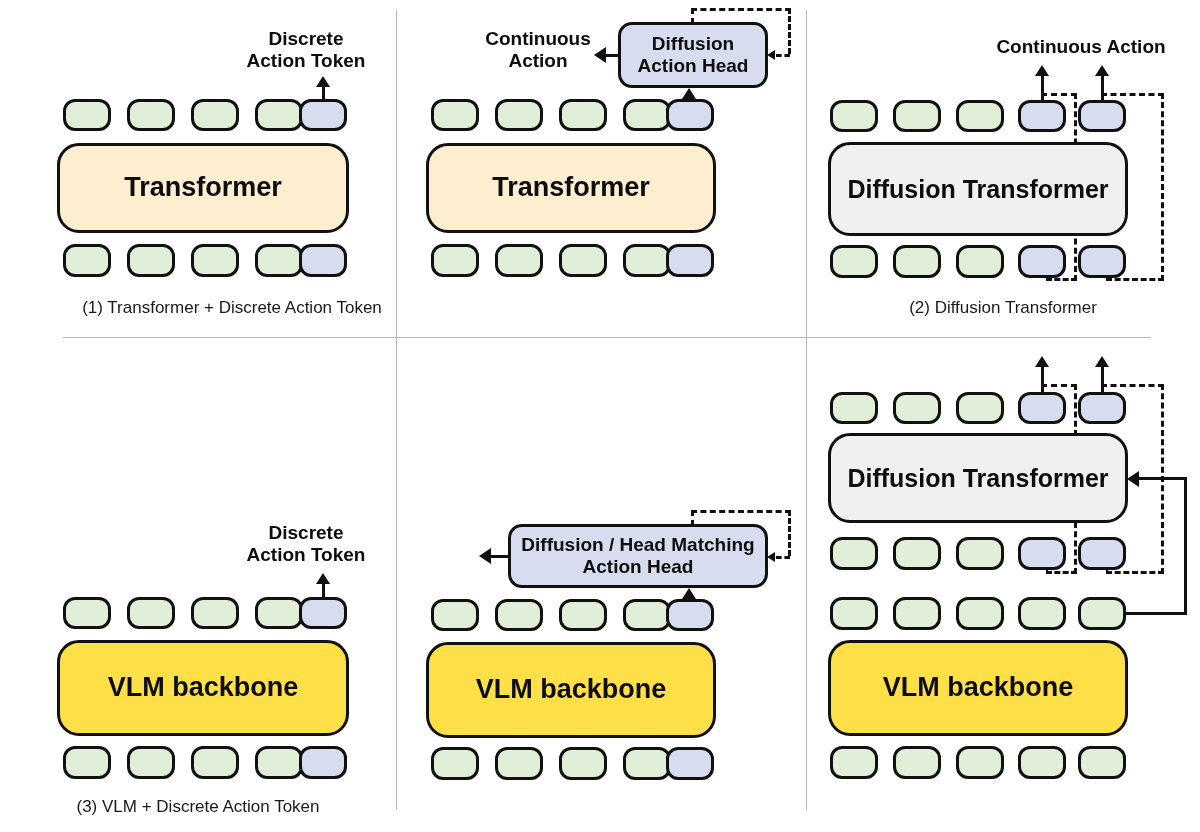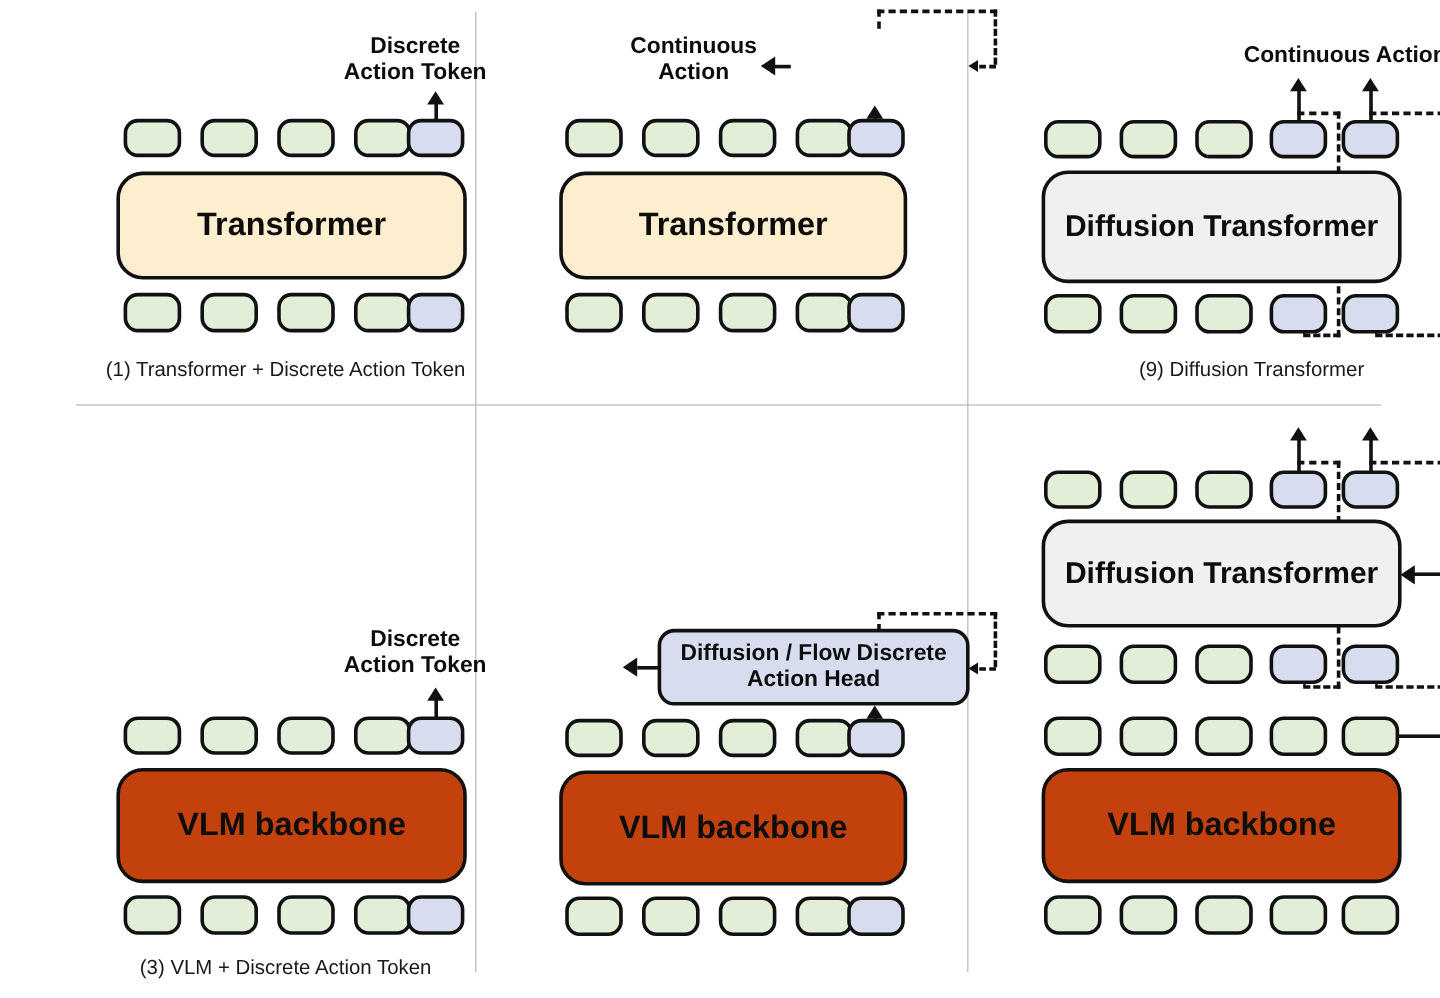--- a/index.html
+++ b/index.html
@@ -5,21 +5,21 @@
   html,body{margin:0;padding:0;background:#ffffff;}
   body{
     width:1200px;height:832px;position:relative;overflow:hidden;
     font-family:"Liberation Sans","DejaVu Sans",sans-serif;
     color:#0d0d0d;
   }
   .grid{position:absolute;inset:0;}
   .vline{position:absolute;width:1px;background:#b7b7b7;}
   .hline{position:absolute;height:1px;background:#b7b7b7;}
 
-  .panel{position:absolute;margin-left:40px;}
+  .panel{position:absolute;}
 
   
   .tok{
     position:absolute;
     border:3px solid #111;
     border-radius:12px;
     box-sizing:border-box;
   }
   .tok.green{background:#e1eed8;}
   .tok.blue{background:#d7dcef;}
@@ -29,21 +29,21 @@
     position:absolute;
     border:3.5px solid #111;
     border-radius:22px;
     box-sizing:border-box;
     display:flex;align-items:center;justify-content:center;
     text-align:center;
     font-weight:bold;
     line-height:1.15;
   }
   .block.yellow{background:#fdeed0;}
-  .block.peach{background:#c2410c;}
+  .block.peach{background:#fde047;}
   .block.grey{background:#f0f0f0;}
   .block.blue{background:#d7dcef;border-width:3px;border-radius:14px;}
 
   .block .txt{padding:0 10px;}
 
   
   .lab{
     position:absolute;font-weight:bold;text-align:center;line-height:1.18;
     white-space:pre-line;
   }
@@ -91,28 +91,32 @@
     <div class="block yellow" style="left:57px;top:143px;width:292px;height:90px;font-size:27px;">
       <span class="txt">Transformer</span>
     </div>
 
     <div class="tok green" style="left:63px;top:244px;width:48px;height:33px;"></div>
     <div class="tok green" style="left:127px;top:244px;width:48px;height:33px;"></div>
     <div class="tok green" style="left:191px;top:244px;width:48px;height:33px;"></div>
     <div class="tok green" style="left:255px;top:244px;width:48px;height:33px;"></div>
     <div class="tok blue" style="left:299px;top:244px;width:48px;height:33px;"></div>
 
-    <div class="caption" style="left:0;top:298px;width:396px;">(1) Transformer + Discrete Action Token</div>
+    <div class="caption" style="left:0;top:298px;width:396px;padding-left:34px;">(1) Transformer + Discrete Action Token</div>
   </div>
 
   <div class="panel" style="left:396px;top:0;width:410px;height:337px;">
 
     <div class="lab" style="left:64px;top:28px;width:156px;font-size:19px;">Continuous
 Action</div>
 
+    <div class="block blue" style="left:222px;top:22px;width:150px;height:66px;font-size:19px;">
+      <span class="txt">Diffusion
+Action Head</span>
+    </div>
 
     <div class="sline" style="left:209px;top:54px;width:14px;height:3px;"></div>
     <div class="arrow left" style="left:198px;top:47px;"></div>
 
     <div class="dline v" style="left:295px;top:8px;height:16px;"></div>
     <div class="dline h" style="left:295px;top:8px;width:100px;"></div>
     <div class="dline v" style="left:392px;top:8px;height:46px;"></div>
     <div class="dline h" style="left:380px;top:54px;width:14px;"></div>
     <div class="arrow left sm" style="left:371px;top:50px;"></div>
 
@@ -168,21 +172,21 @@
       <span class="txt">Diffusion
 Transformer</span>
     </div>
 
     <div class="tok green" style="left:24px;top:245px;width:48px;height:33px;"></div>
     <div class="tok green" style="left:87px;top:245px;width:48px;height:33px;"></div>
     <div class="tok green" style="left:150px;top:245px;width:48px;height:33px;"></div>
     <div class="tok blue" style="left:212px;top:245px;width:48px;height:33px;"></div>
     <div class="tok blue" style="left:272px;top:245px;width:48px;height:33px;"></div>
 
-    <div class="caption" style="left:0;top:298px;width:394px;">(9) Diffusion Transformer</div>
+    <div class="caption" style="left:0;top:298px;width:394px;">(2) Diffusion Transformer</div>
   </div>
 
   <div class="panel" style="left:0;top:337px;width:396px;height:495px;">
 
     <div class="lab" style="left:236px;top:185px;width:140px;font-size:19px;">Discrete
 Action Token</div>
 
     <div class="sline" style="left:322px;top:244px;width:3px;height:20px;"></div>
     <div class="arrow up" style="left:316px;top:236px;"></div>
 
@@ -201,21 +205,21 @@
     <div class="tok green" style="left:191px;top:409px;width:48px;height:33px;"></div>
     <div class="tok green" style="left:255px;top:409px;width:48px;height:33px;"></div>
     <div class="tok blue" style="left:299px;top:409px;width:48px;height:33px;"></div>
 
     <div class="caption" style="left:0;top:460px;width:396px;">(3) VLM + Discrete Action Token</div>
   </div>
 
   <div class="panel" style="left:396px;top:337px;width:410px;height:495px;">
 
     <div class="block blue" style="left:112px;top:187px;width:260px;height:64px;font-size:19px;">
-      <span class="txt">Diffusion / Flow Discrete
+      <span class="txt">Diffusion / Head Matching
 Action Head</span>
     </div>
 
     <div class="sline" style="left:95px;top:218px;width:19px;height:3px;"></div>
     <div class="arrow left" style="left:83px;top:211px;"></div>
 
     <div class="dline v" style="left:295px;top:173px;height:16px;"></div>
     <div class="dline h" style="left:295px;top:173px;width:100px;"></div>
     <div class="dline v" style="left:392px;top:173px;height:46px;"></div>
     <div class="dline h" style="left:380px;top:219px;width:14px;"></div>

